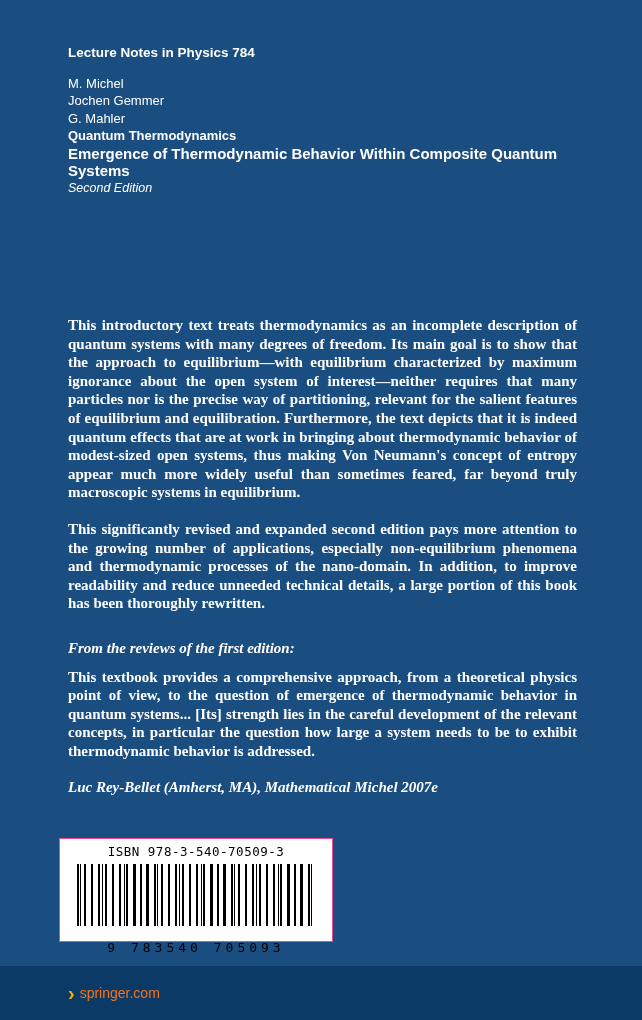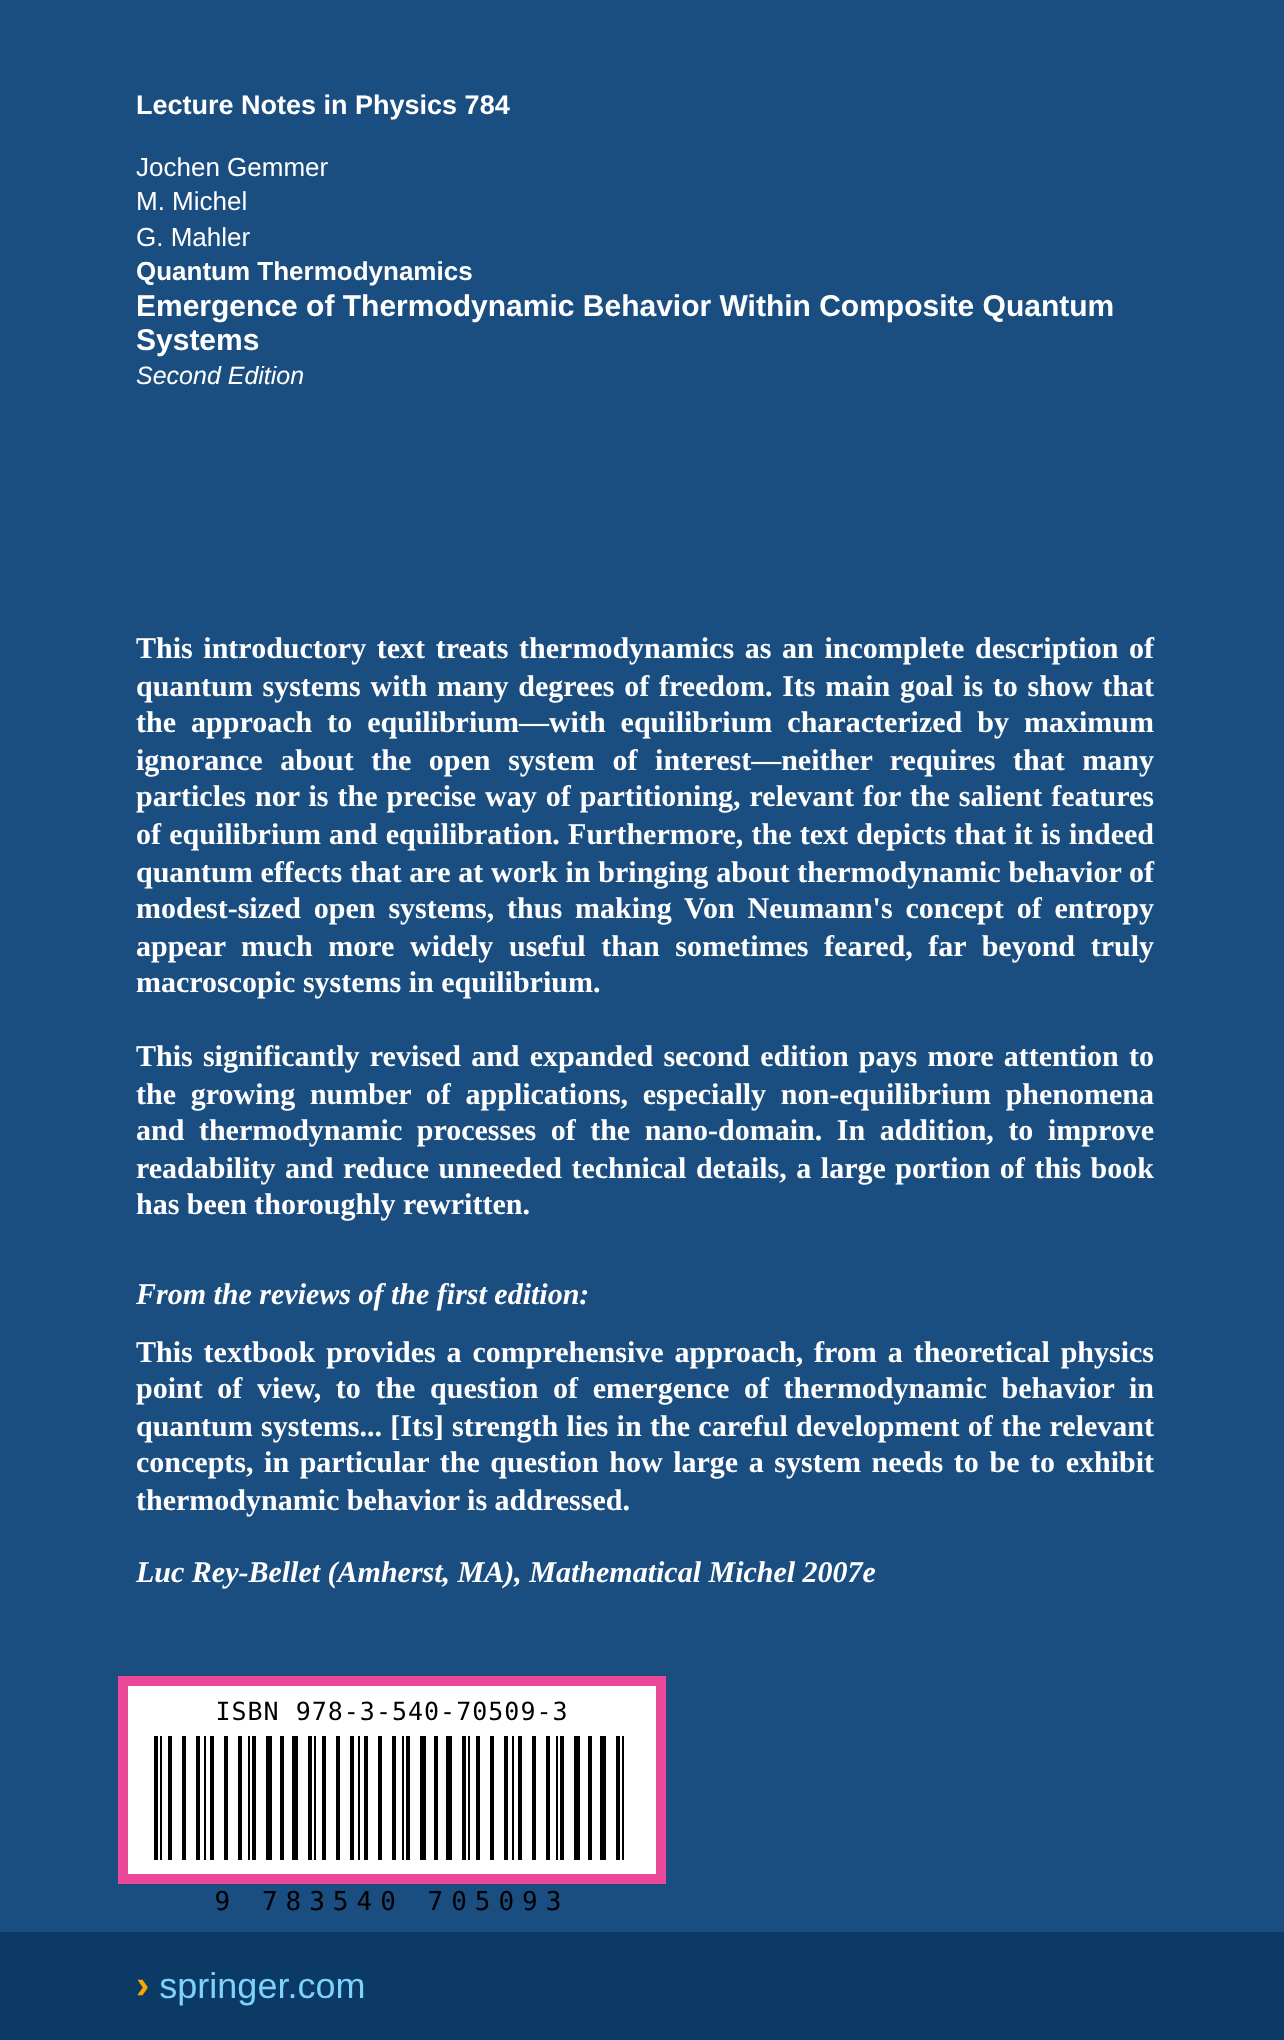--- a/index.html
+++ b/index.html
@@ -60,21 +60,21 @@
 
   
   .barcode-box {
     position: absolute;
     left: 59px;
     top: 838px;
     width: 274px;
     height: 104px;
     background: #ffffff;
     color: #000000;
-    border: 5px solid #ec4899;
+    border: 1px solid #ec4899;
     text-align: center;
     padding-top: 5px;
   }
   .isbn {
     font-family: "DejaVu Sans Mono", monospace;
     font-size: 12.5px;
     letter-spacing: 0.5px;
   }
   .bars {
     width: 238px;
@@ -105,35 +105,35 @@
     padding-left: 68px;
   }
   .chev {
     color: var(--accent-orange, #f7a800);
     font-size: 20px;
     font-weight: bold;
     margin-right: 5px;
     line-height: 1;
   }
   .url {
-    font-size: 18px;
-    color: #7dd3fc;
+    font-size: 14px;
+    color: #f97316;
     cursor: pointer;
   }
 </style>
 </head>
 <body>
 
 <div class="cover">
 
   <header class="top-block">
     <div class="series">Lecture Notes in Physics 784</div>
     <div class="authors">
+      <div>M. Michel</div>
       <div>Jochen Gemmer</div>
-      <div>M. Michel</div>
       <div>G. Mahler</div>
     </div>
     <div class="title">Quantum Thermodynamics</div>
     <div class="subtitle">Emergence of Thermodynamic Behavior Within Composite Quantum Systems</div>
     <div class="edition">Second Edition</div>
   </header>
 
   <main class="blurb">
     <p>This introductory text treats thermodynamics as an incomplete description of quantum systems with many degrees of freedom. Its main goal is to show that the approach to equilibrium—with equilibrium characterized by maximum ignorance about the open system of interest—neither requires that many particles nor is the precise way of partitioning, relevant for the salient features of equilibrium and equilibration. Furthermore, the text depicts that it is indeed quantum effects that are at work in bringing about thermodynamic behavior of modest-sized open systems, thus making Von Neumann's concept of entropy appear much more widely useful than sometimes feared, far beyond truly macroscopic systems in equilibrium.</p>
     <p>This significantly revised and expanded second edition pays more attention to the growing number of applications, especially non-equilibrium phenomena and thermodynamic processes of the nano-domain. In addition, to improve readability and reduce unneeded technical details, a large portion of this book has been thoroughly rewritten.</p>

